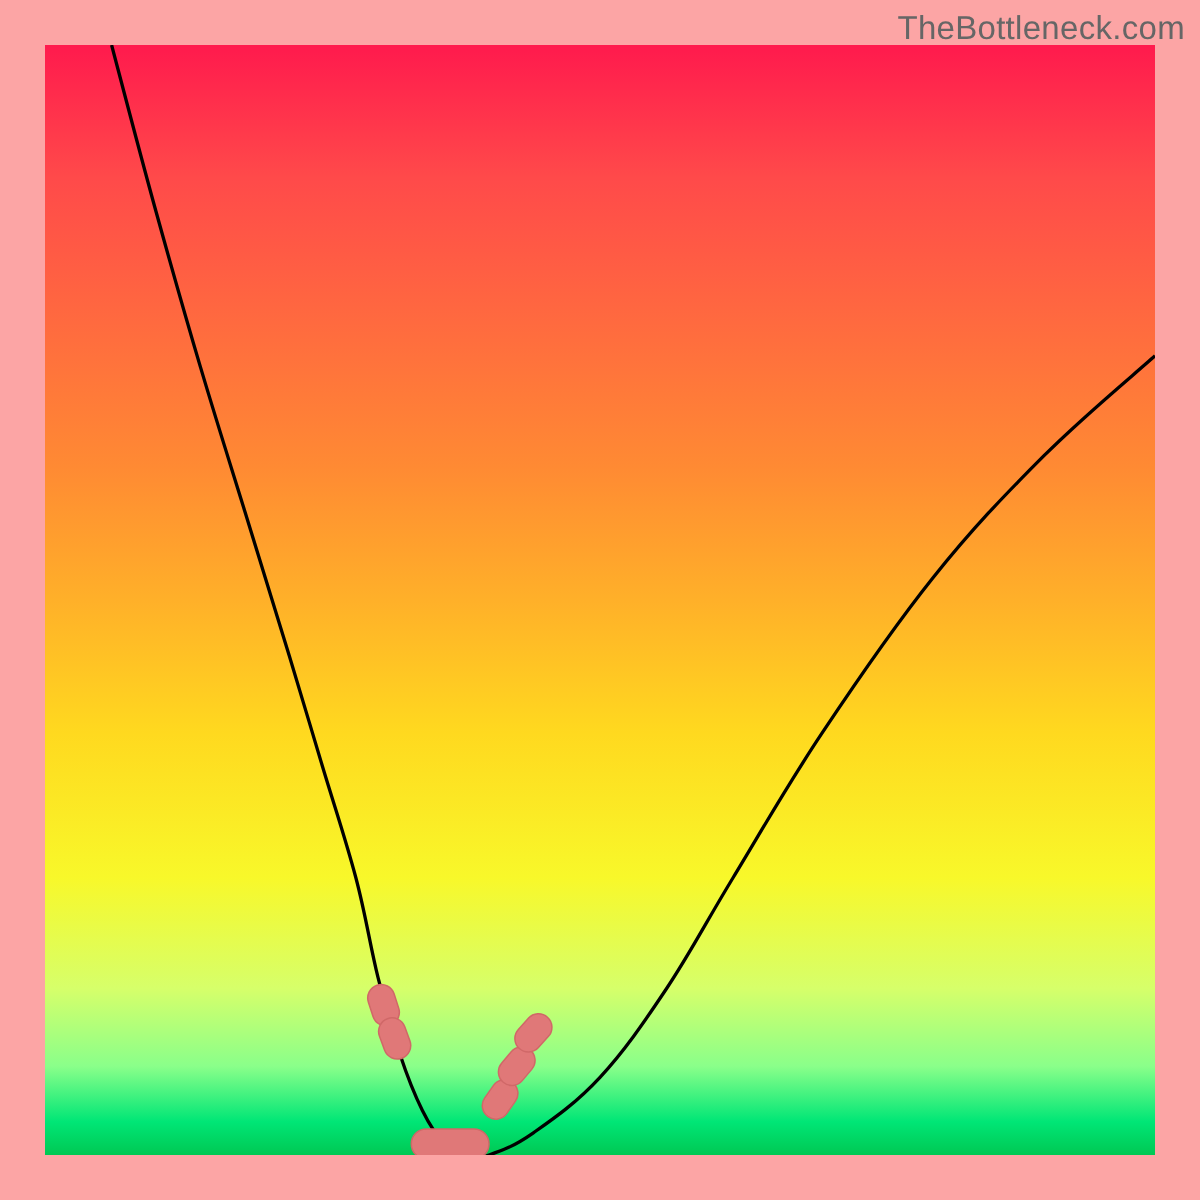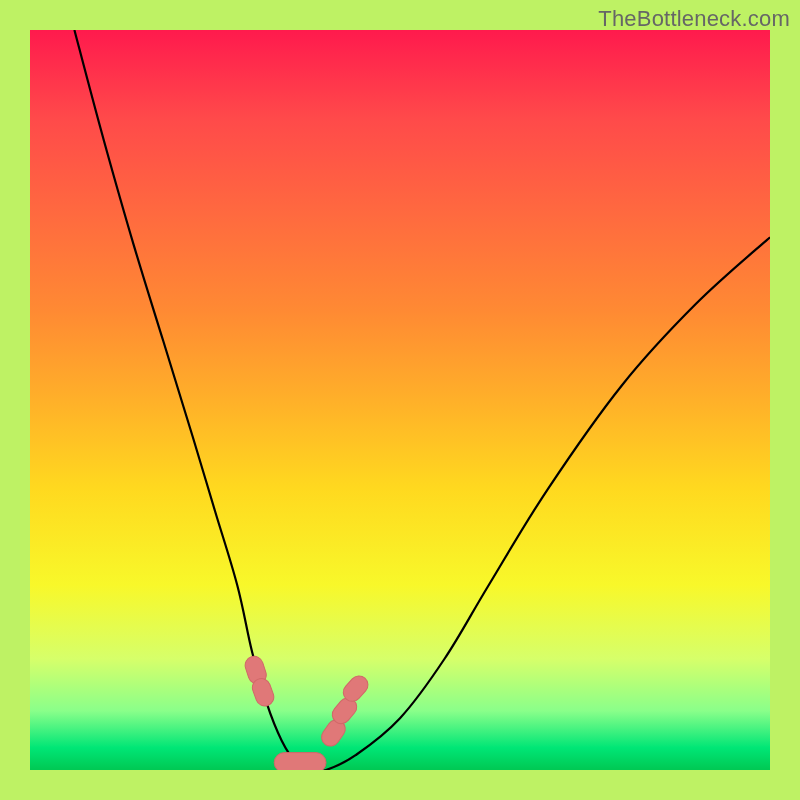--- a/index.html
+++ b/index.html
@@ -7,21 +7,21 @@
     padding: 0;
     width: 800px;
     height: 800px;
     overflow: hidden;
     background: #000;
     font-family: Arial, Helvetica, sans-serif;
   }
   .frame {
     position: absolute;
     inset: 0;
-    background: #bef264;
+    background: #fca5a5;
   }
   .plot {
     position: absolute;
     left: 30px;
     top: 30px;
     width: 740px;
     height: 740px;
     background: linear-gradient(to bottom,
       #ff1a4d 0%,
       #ff4a4a 12%,

